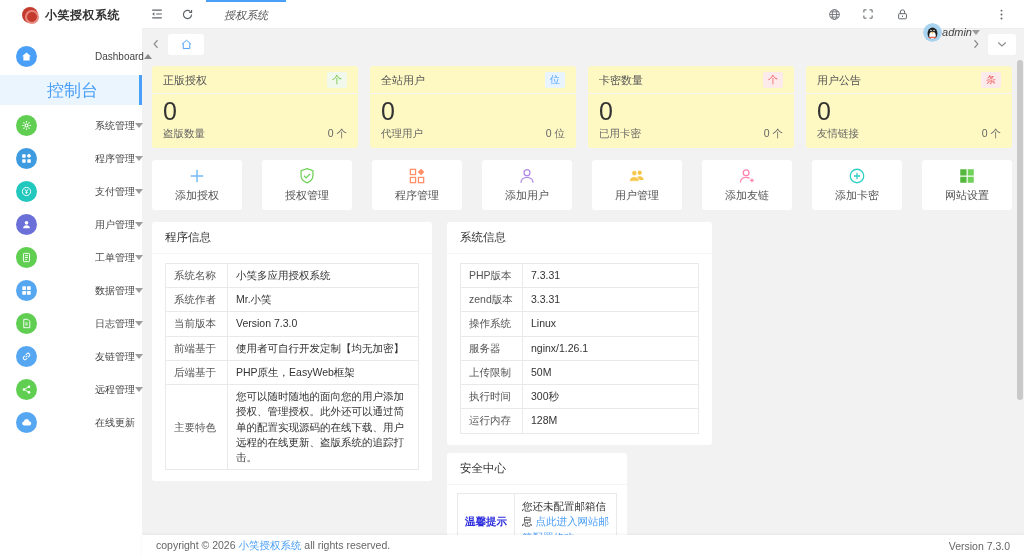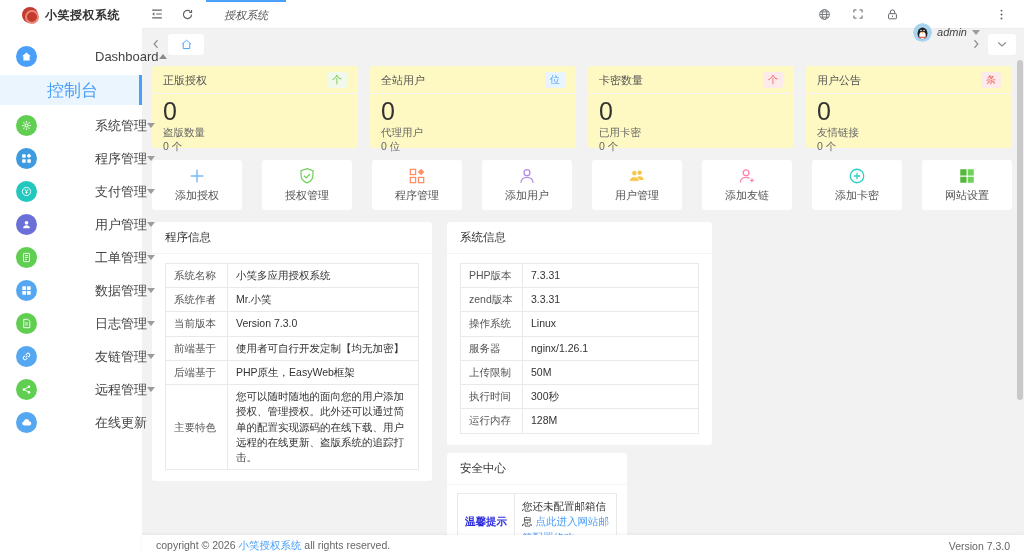--- a/index.html
+++ b/index.html
@@ -9,54 +9,54 @@
 
   
   .sidebar { position:absolute; left:0; top:0; width:142px; height:557px; background:#fff; z-index:6; }
   .logo-row { height:30px; display:flex; align-items:center; justify-content:center; gap:7px; }
   .logo-badge { width:16px; height:16px; border-radius:50%; background:#c43b2e; position:relative; flex:0 0 auto; }
   .logo-badge:after { content:""; position:absolute; left:3px; top:3px; width:10px; height:10px; border-radius:50%; border:2px solid #e8897e; }
   .logo-title { font-size:12px; font-weight:bold; color:#333; letter-spacing:.5px; }
   .menu { margin-top:10px; }
   .menu-item { height:33px; display:flex; align-items:center; padding:0 12px 0 16px; cursor:pointer; }
   .mi-icon { width:21px; height:21px; border-radius:50%; display:flex; align-items:center; justify-content:center; flex:0 0 auto; }
-  .mi-label { margin-left:10px; font-size:13px; color:#444; flex:1; white-space:nowrap;padding-left:48px; }
+  .mi-label { margin-left:10px; font-size:10px; color:#444; flex:1; white-space:nowrap;padding-left:48px; }
   .caret-down { width:0; height:0; border-left:4px solid transparent; border-right:4px solid transparent; border-top:5px solid #9c9c9c; }
   .caret-up { width:0; height:0; border-left:4px solid transparent; border-right:4px solid transparent; border-bottom:5px solid #8a8a8a; }
   .submenu-item { height:30px; display:flex; align-items:center; padding-left:47px; font-size:17px; color:#4a9ff8; background:#eaf5fe; border-right:3px solid #4a9ff8; cursor:pointer; margin:2px 0 4px; }
   .c-blue { background:#4a9ff8; } .c-green { background:#5fce51; } .c-dblue { background:#3f9be0; }
   .c-teal { background:#22c7bd; } .c-purple { background:#6a70d8; } .c-lblue { background:#55a7f2; }
 
   
   .header { position:absolute; left:142px; top:0; right:0; height:29px; background:#fff; border-bottom:1px solid #ededed; display:flex; align-items:center; z-index:5;font-style:italic; }
   .hicon { width:30px; height:28px; display:flex; align-items:center; justify-content:center; cursor:pointer; }
   .tab { height:28px; display:flex; align-items:center; padding:0 18px; border-top:2px solid #4a9ff8; font-size:11px; color:#555; margin-left:4px; cursor:pointer; background:#fff; }
   .header-right { margin-left:auto; display:flex; align-items:center; gap:4px; padding-right:8px; }
-  .user-chip { display:flex; align-items:center; gap:5px; cursor:pointer; padding:0 2px;margin-top:36px; }
+  .user-chip { display:flex; align-items:center; cursor:pointer; padding:0 2px;margin-top:36px; }
   .user-name { font-size:11px; color:#444; }
   .avatar { width:19px; height:19px; border-radius:50%; overflow:hidden; flex:0 0 auto; }
 
   
   .strip { position:absolute; left:142px; top:30px; right:0; height:28px; background:#f2f2f2; display:flex; align-items:center; padding:0 8px; z-index:4; }
   .home-tab { width:36px; height:21px; background:#fff; border-radius:3px; display:flex; align-items:center; justify-content:center; margin-left:6px; cursor:pointer; }
   .strip-right { margin-left:auto; display:flex; align-items:center; gap:6px; }
   .strip-box { width:28px; height:21px; background:#fff; border-radius:3px; display:flex; align-items:center; justify-content:center; cursor:pointer; }
 
   
   .main { position:absolute; left:142px; top:58px; right:0; bottom:22px; overflow:hidden; padding:8px 12px 0 10px; }
   .cards-row { display:flex; gap:12px; }
   .stat-card { flex:1; background:#fef9c3; border-radius:3px; height:82px; display:flex; flex-direction:column; }
   .stat-head { display:flex; align-items:center; justify-content:space-between; padding:6px 11px 5px; border-bottom:1px solid #f5f5f5; }
   .stat-title { font-size:11px; color:#555; }
   .badge { font-size:10px; padding:1px 5px; border-radius:2px; line-height:1.4; }
   .badge-green { background:#f0f9eb; color:#67c23a; }
   .badge-blue  { background:#e8f4ff; color:#4a9ff8; }
   .badge-red   { background:#fdeaea; color:#f05b5b; }
   .stat-num { font-size:25px; color:#333; padding:4px 11px 0; line-height:1.1; }
-  .stat-sub { margin-top:auto; display:flex; justify-content:space-between; padding:0 11px 7px; font-size:10.5px; color:#666;flex-direction:column; }
+  .stat-sub { margin-top:auto; display:flex; justify-content:space-between; padding:0 11px 7px; font-size:10.5px; color:#666; }
 
   .shortcut-row { display:flex; gap:20px; margin-top:12px; }
   .shortcut { flex:1; height:50px; background:#fff; border-radius:3px; display:flex; flex-direction:column; align-items:center; justify-content:center; gap:3px; cursor:pointer; }
   .shortcut-label { font-size:11px; color:#555; }
 
   .info-row { display:flex; gap:15px; margin-top:12px; align-items:flex-start; }
   .col2 { display:flex; flex-direction:column; gap:8px; }
   .card { background:#fff; border-radius:3px; }
   .card-head { padding:8px 13px; font-size:11.5px; color:#333; border-bottom:1px solid #f5f5f5; }
   .card-body { padding:9px 13px 11px; }

